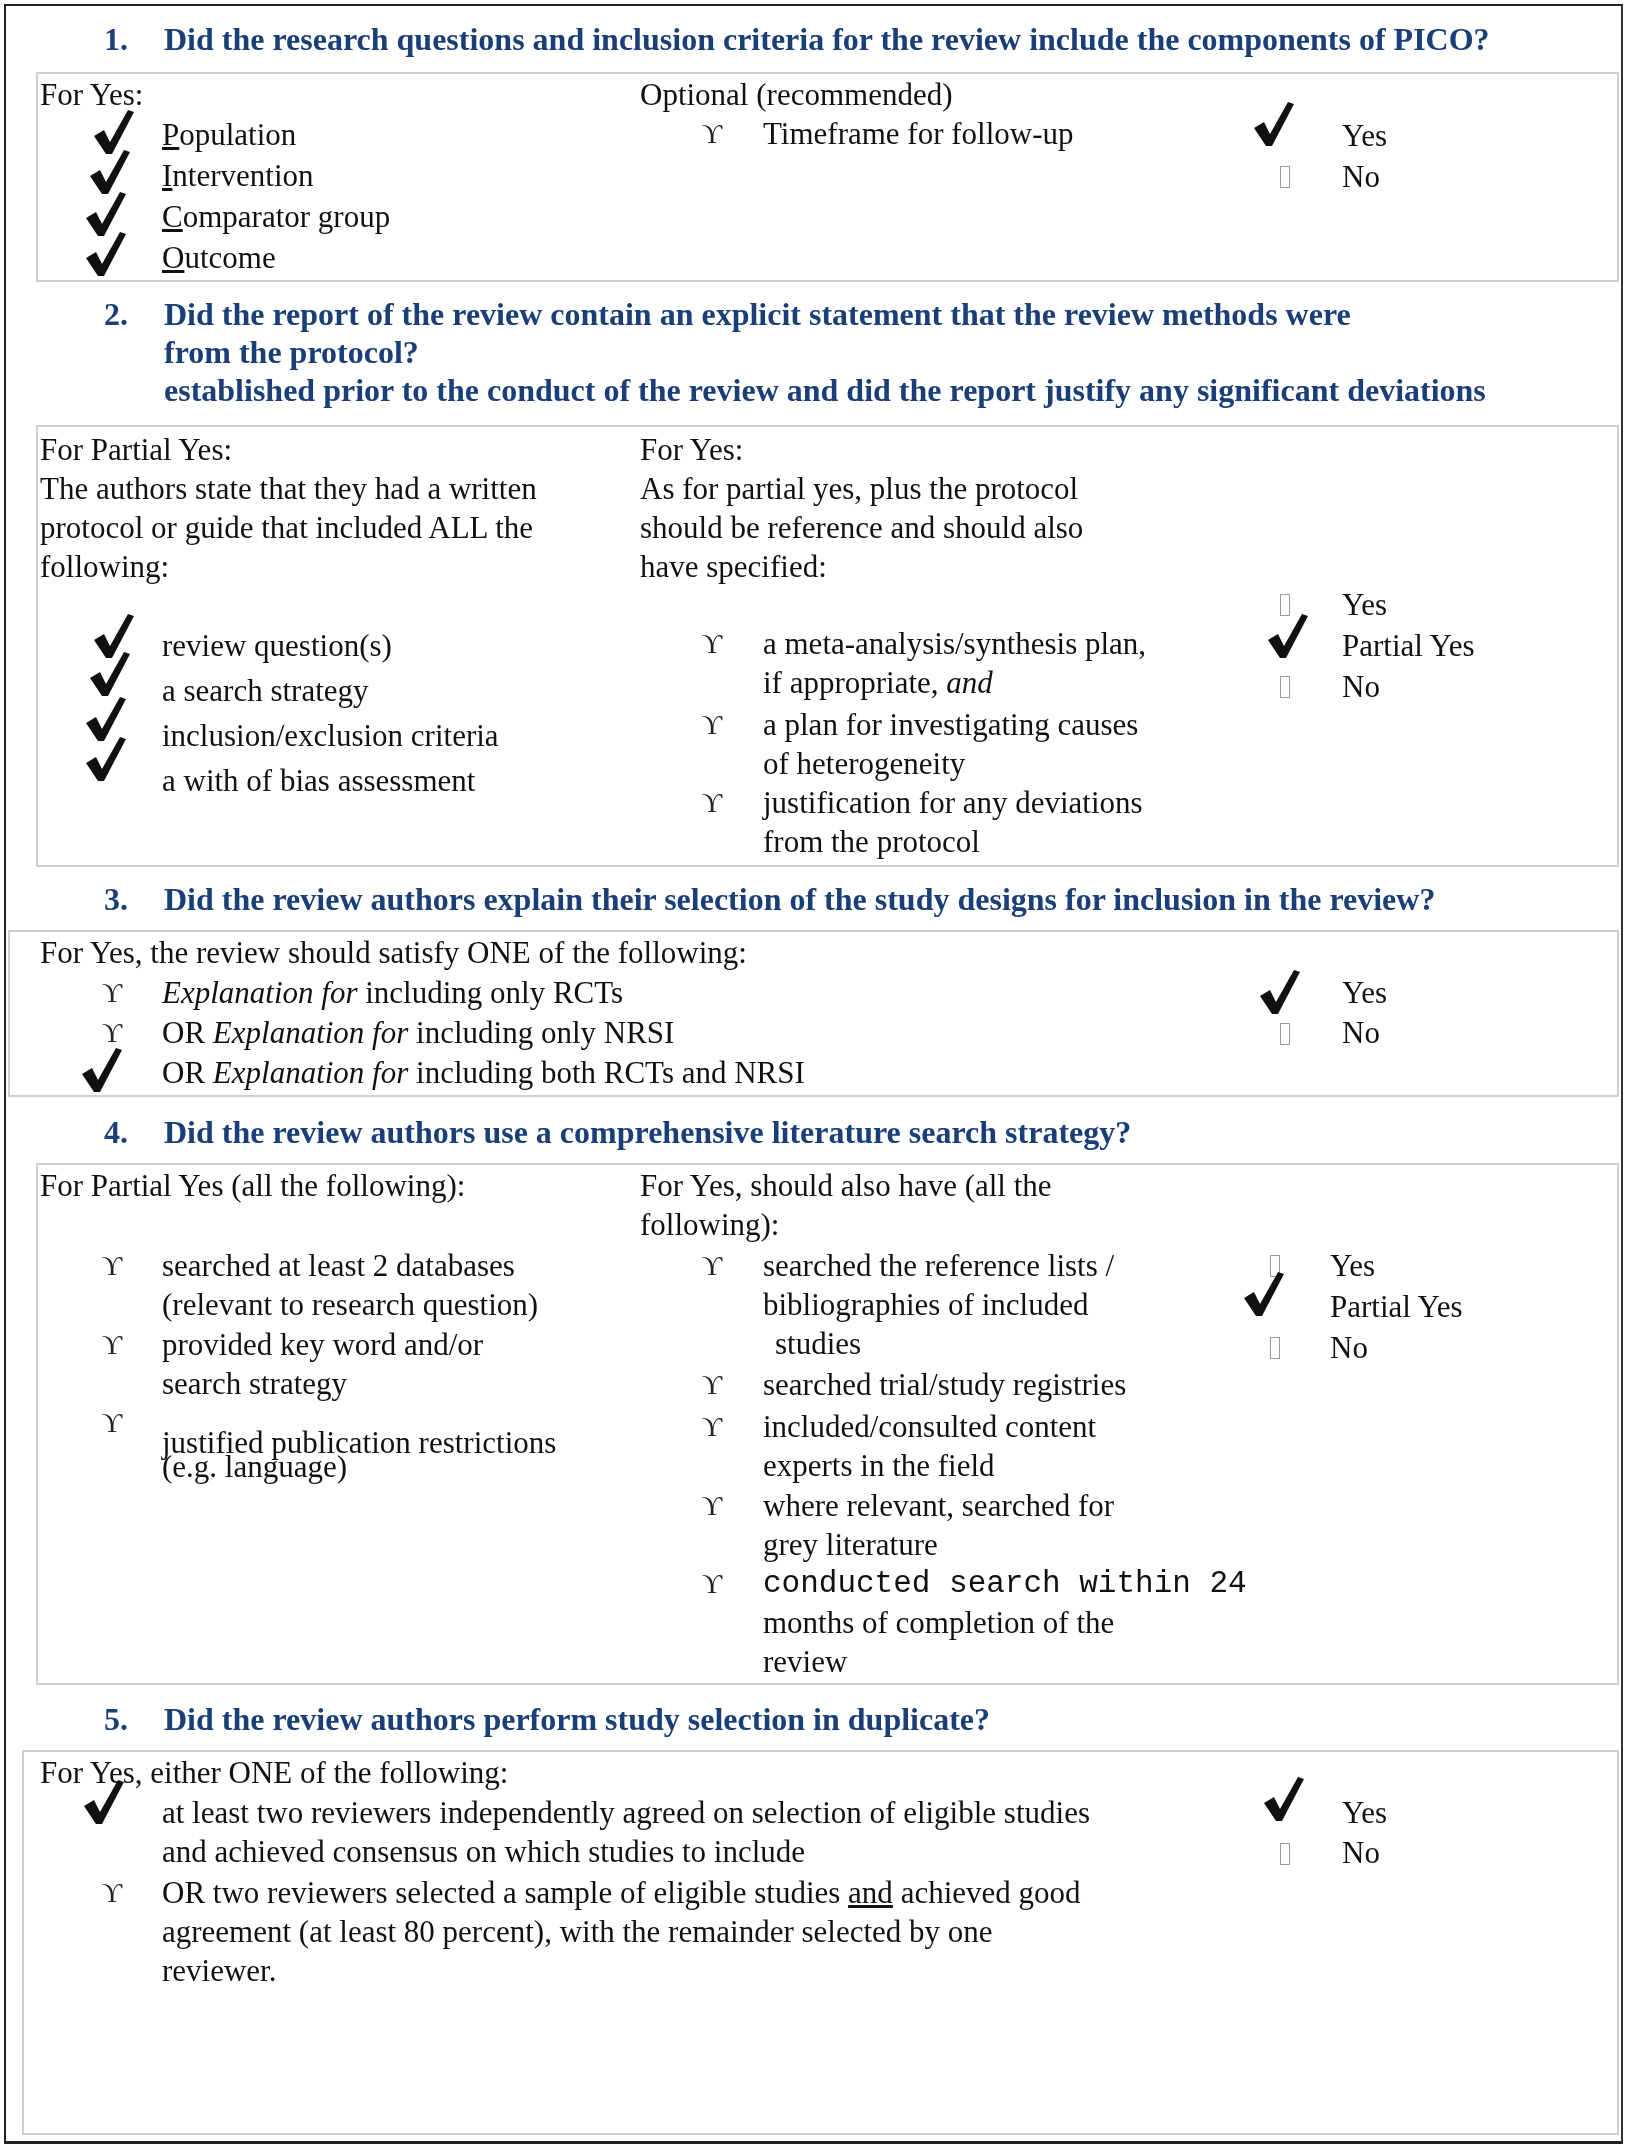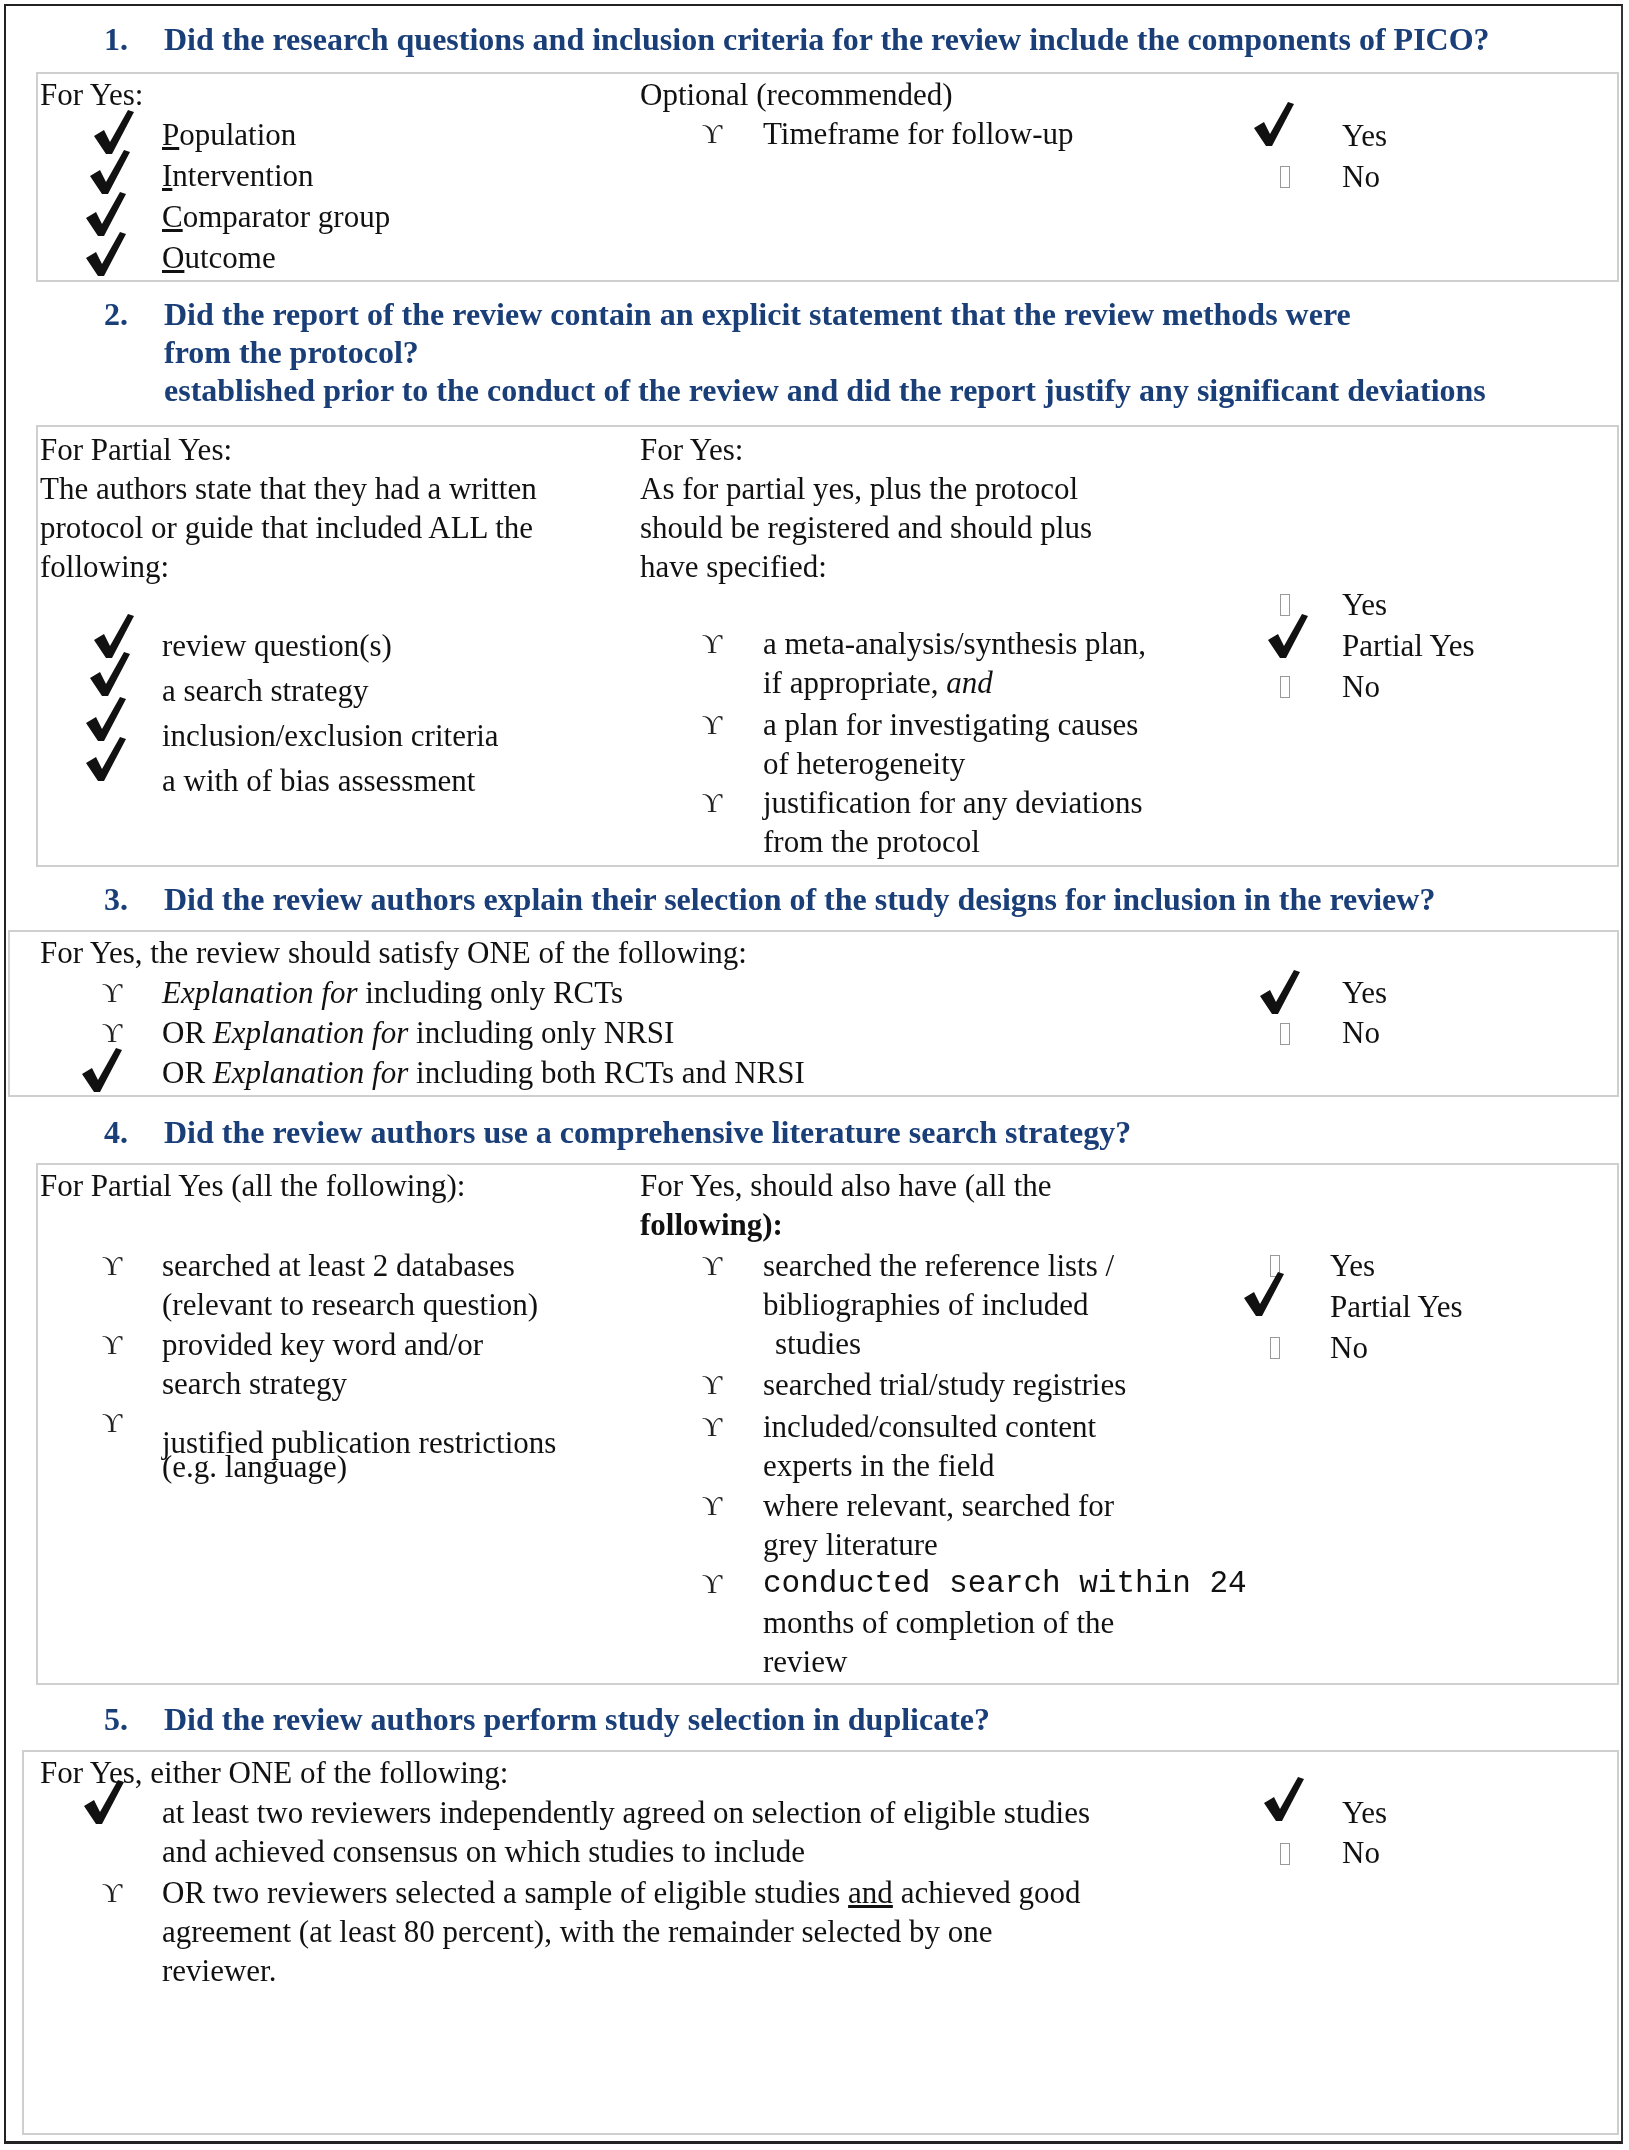--- a/index.html
+++ b/index.html
@@ -89,21 +89,21 @@
     <path d="M2 28 L12 22 L18 34 L36 2 L42 4 L20 46 L14 46 Z" fill="#111"></path>
   </svg>
 <div class="t" style="left:162px; top:716px;">inclusion/exclusion criteria</div>
 <svg class="check" style="left:84px; top:735px;" viewBox="0 0 44 48">
     <path d="M2 28 L12 22 L18 34 L36 2 L42 4 L20 46 L14 46 Z" fill="#111"></path>
   </svg>
 <div class="t" style="left:162px; top:761px;">a with of bias assessment</div>
 
 <div class="t" style="left:640px; top:430px;">For Yes:</div>
 <div class="t" style="left:640px; top:469px;">As for partial yes, plus the protocol</div>
-<div class="t" style="left:640px; top:508px;">should be registered and should plus</div>
+<div class="t" style="left:640px; top:508px;">should be reference and should also</div>
 <div class="t" style="left:640px; top:547px;">have specified:</div>
 
 <div class="bullet" style="left:702px; top:624px;">ϒ</div>
 <div class="t" style="left:763px; top:624px;">a meta-analysis/synthesis plan,</div>
 <div class="t" style="left:763px; top:663px;"><span>if appropriate, </span><i>and</i></div>
 <div class="bullet" style="left:702px; top:705px;">ϒ</div>
 <div class="t" style="left:763px; top:705px;">a plan for investigating causes</div>
 <div class="t" style="left:763px; top:744px;">of heterogeneity</div>
 <div class="bullet" style="left:702px; top:783px;">ϒ</div>
 <div class="t" style="left:763px; top:783px;">justification for any deviations</div>
@@ -152,21 +152,21 @@
 <div class="t" style="left:162px; top:1246px;">searched at least 2 databases</div>
 <div class="t" style="left:162px; top:1285px;">(relevant to research question)</div>
 <div class="bullet" style="left:102px; top:1325px;">ϒ</div>
 <div class="t" style="left:162px; top:1325px;">provided key word and/or</div>
 <div class="t" style="left:162px; top:1364px;">search strategy</div>
 <div class="bullet" style="left:102px; top:1403px;">ϒ</div>
 <div class="t" style="left:162px; top:1403px;margin-top:20px;">justified publication restrictions</div>
 <div class="t" style="left:162px; top:1447px;">(e.g. language)</div>
 
 <div class="t" style="left:640px; top:1166px;">For Yes, should also have (all the</div>
-<div class="t" style="left:640px; top:1205px;font-weight:bold;">following):</div>
+<div class="t" style="left:640px; top:1205px;">following):</div>
 
 <div class="bullet" style="left:702px; top:1246px;">ϒ</div>
 <div class="t" style="left:763px; top:1246px;">searched the reference lists /</div>
 <div class="t" style="left:763px; top:1285px;">bibliographies of included</div>
 <div class="t" style="left:763px; top:1324px;margin-left:12px;">studies</div>
 <div class="bullet" style="left:702px; top:1365px;">ϒ</div>
 <div class="t" style="left:763px; top:1365px;">searched trial/study registries</div>
 <div class="bullet" style="left:702px; top:1407px;">ϒ</div>
 <div class="t" style="left:763px; top:1407px;">included/consulted content</div>
 <div class="t" style="left:763px; top:1446px;">experts in the field</div>

